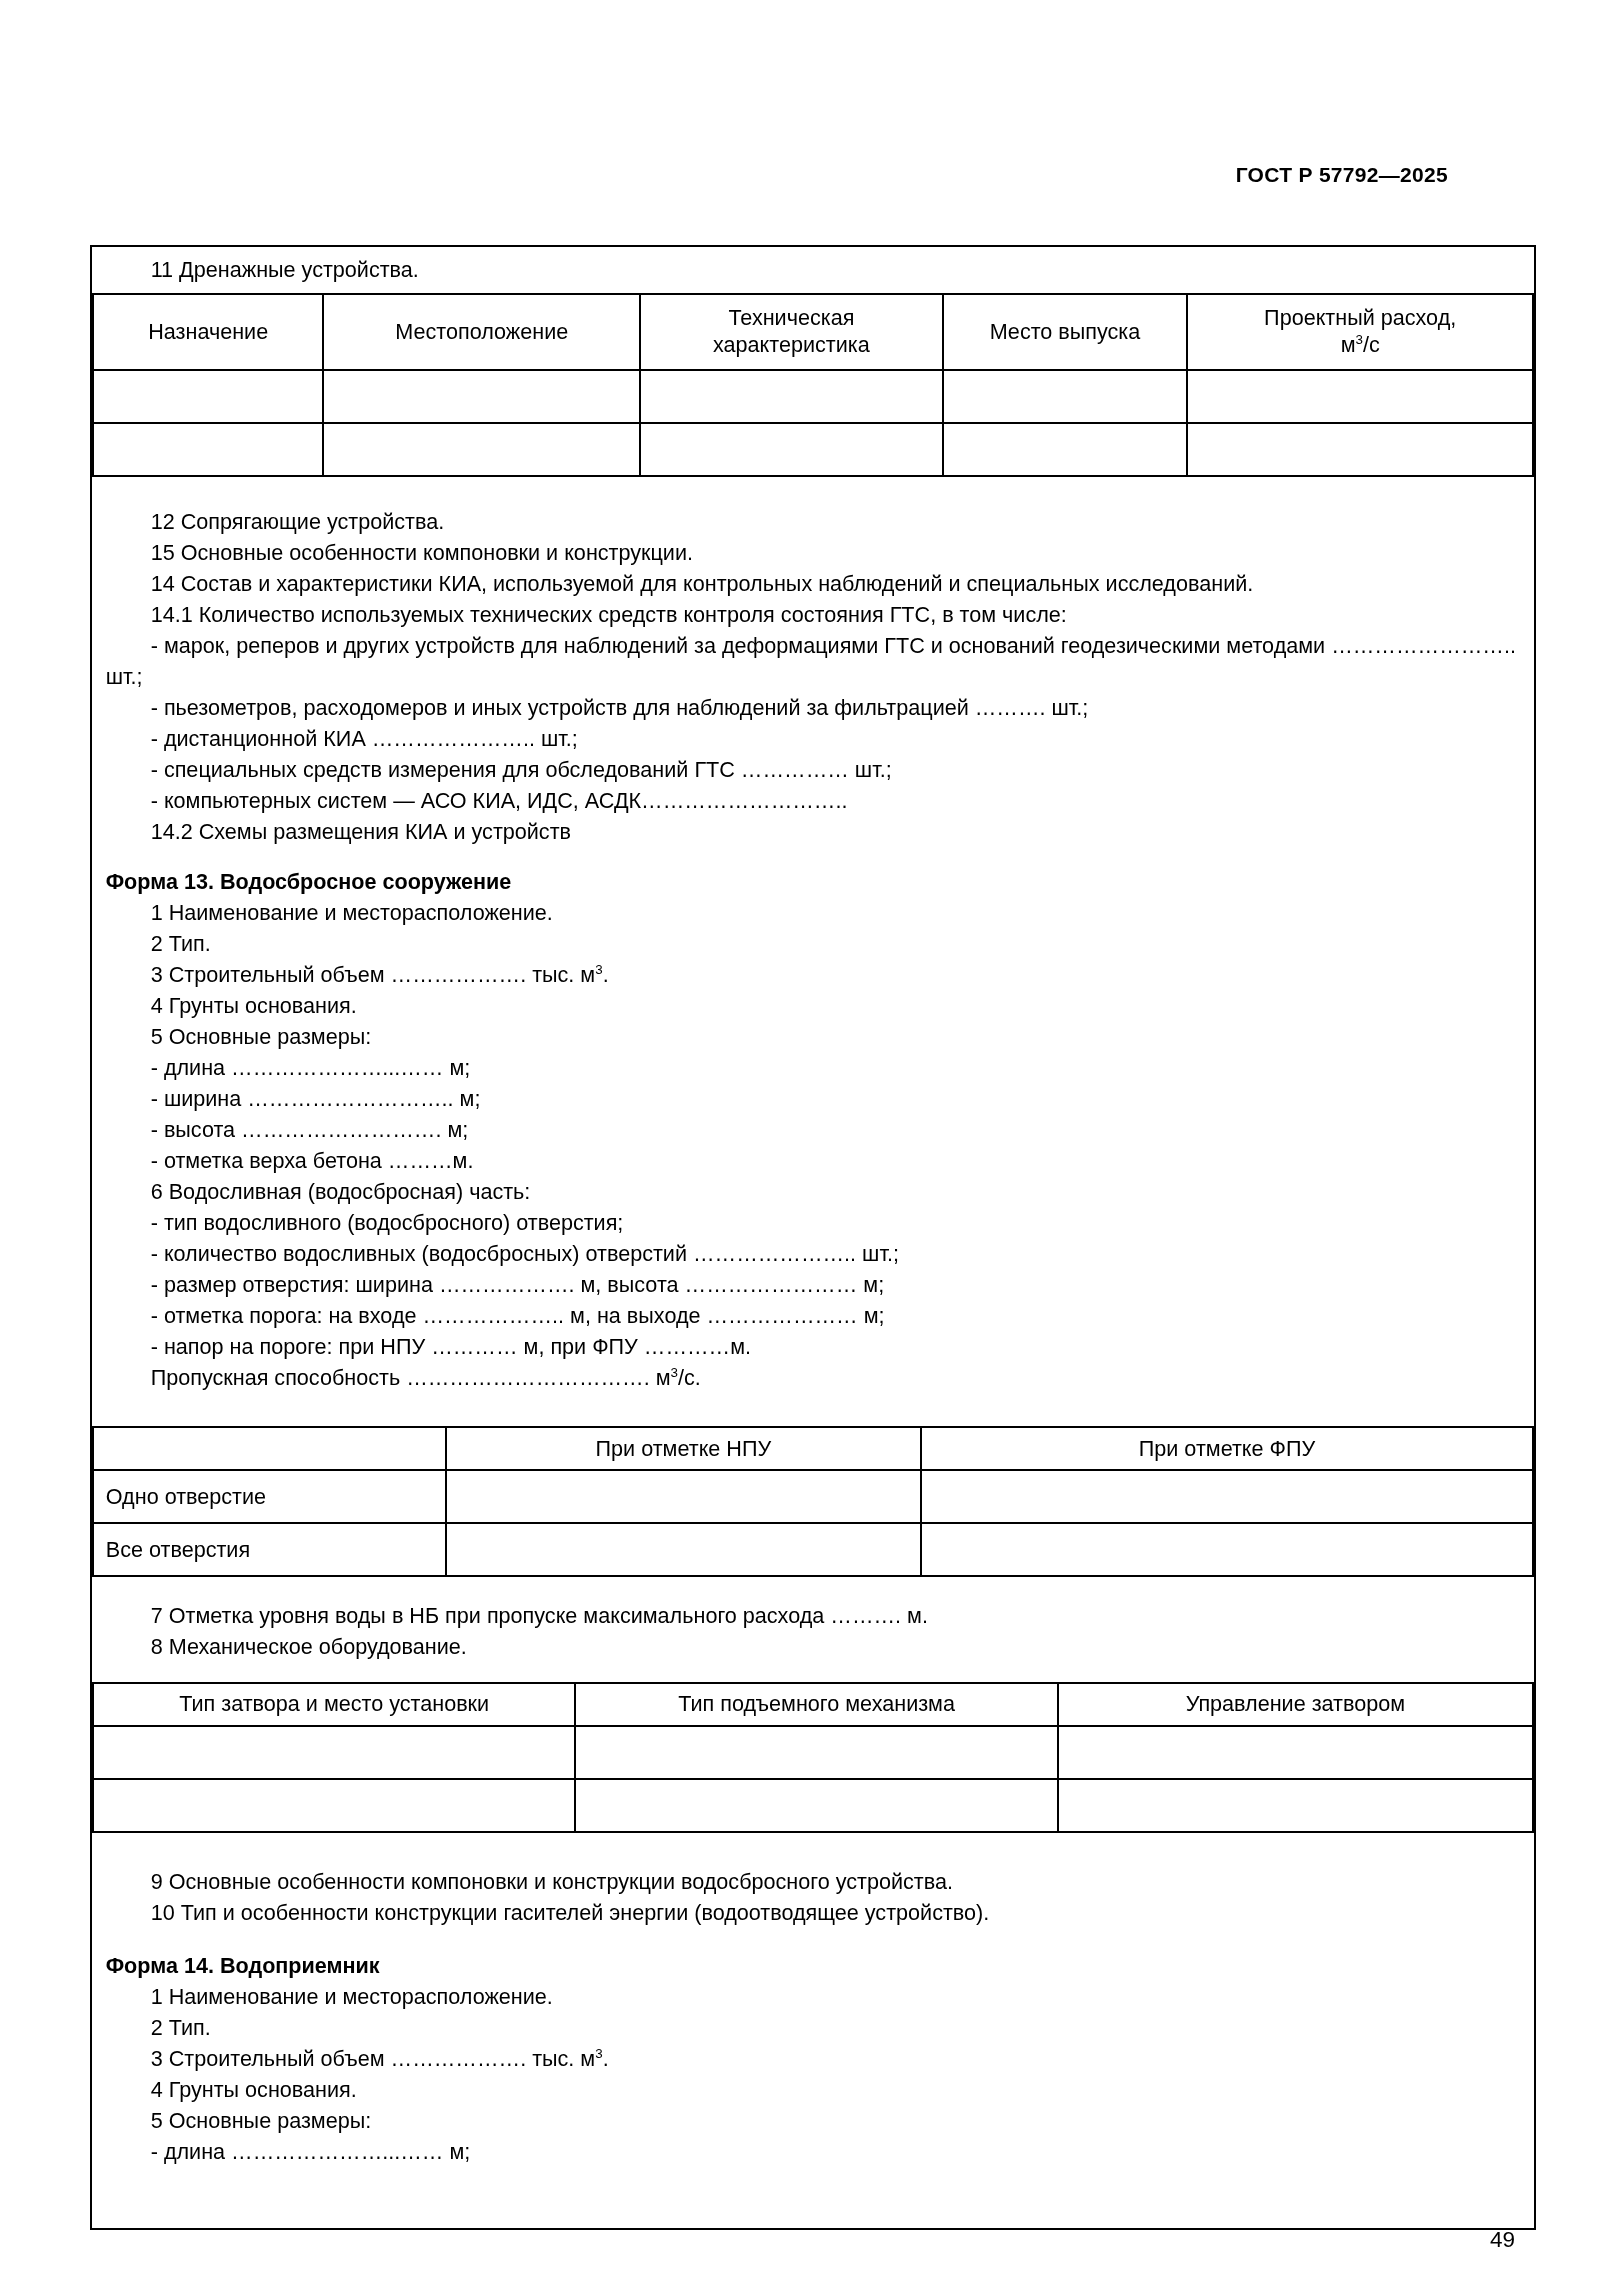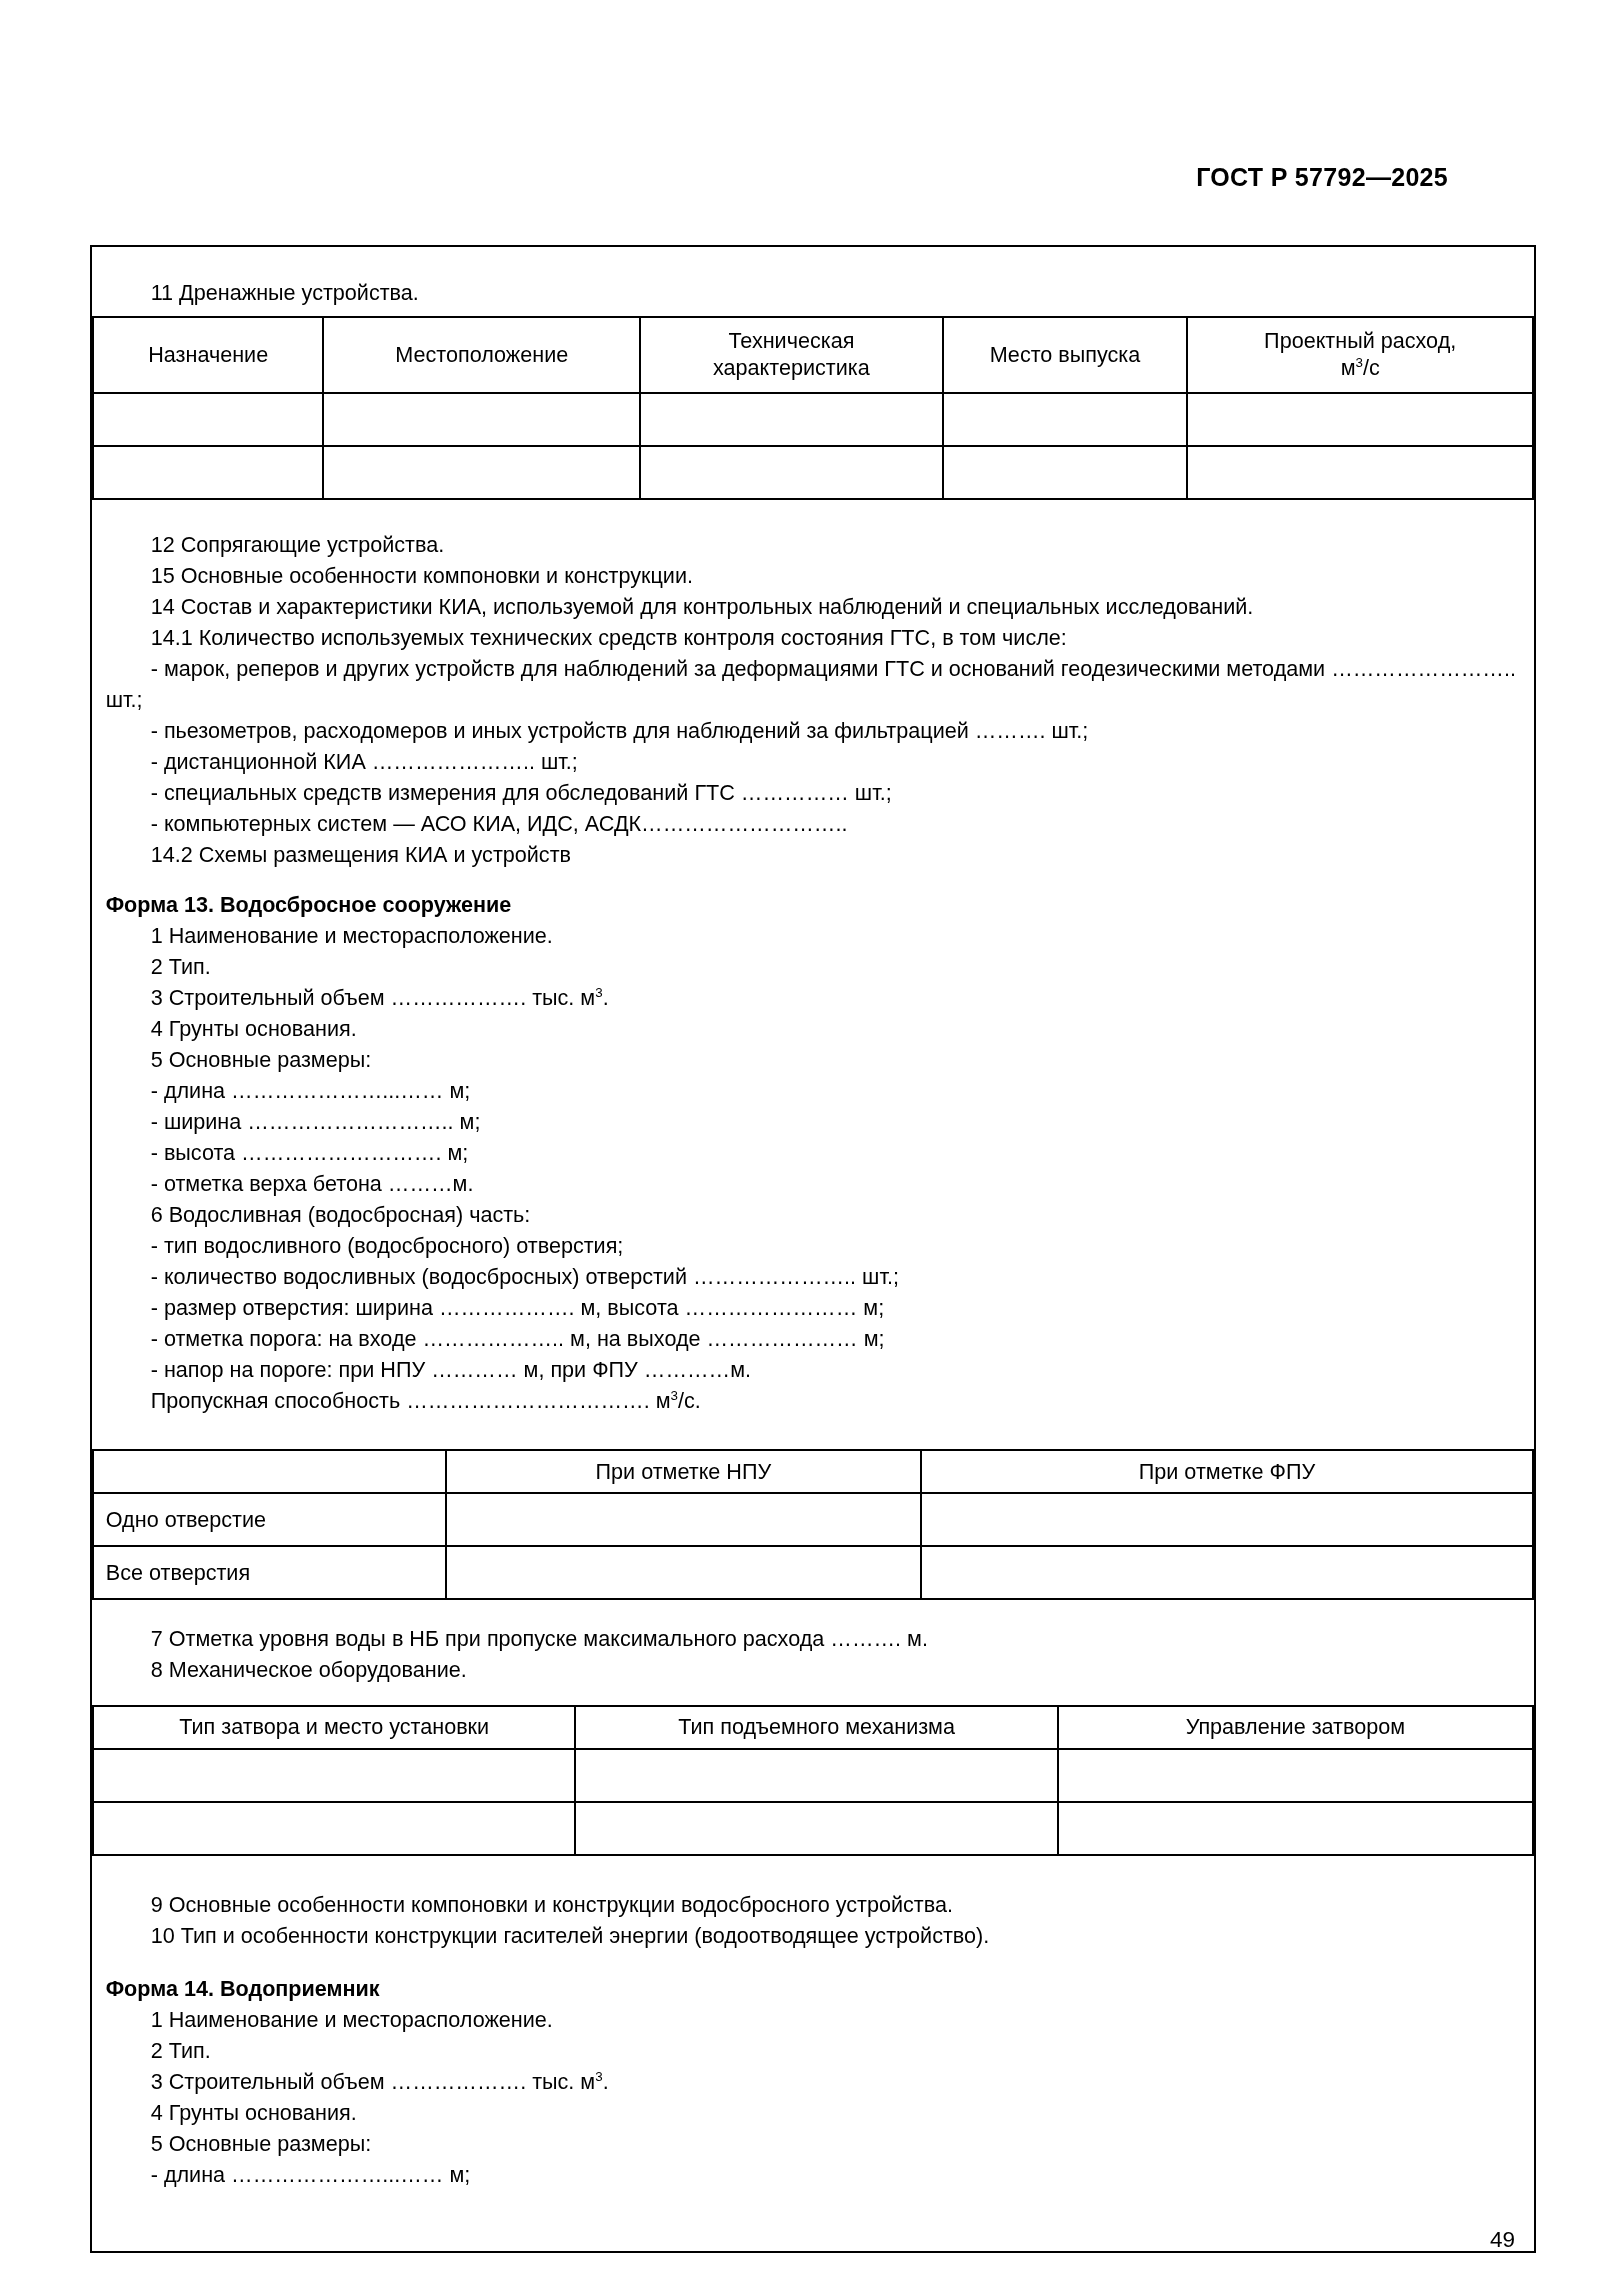--- a/index.html
+++ b/index.html
@@ -3,25 +3,25 @@
 <meta charset="utf-8">
 <style>
   html, body { margin:0; padding:0; }
   body {
     width:1621px; height:2293px; position:relative;
     background:#ffffff; color:#000;
     font-family:"Liberation Sans", sans-serif;
   }
   .doc-header {
     position:absolute; top:163px; right:173px;
-    font-size:25px; font-weight:bold; letter-spacing:0.3px;
+    font-size:21px; font-weight:bold; letter-spacing:0.3px;
   }
   .content-box {
     position:absolute; left:90px; top:245px; width:1442px; height:1974px;
-    border:2px solid #000; padding-top:30px; overflow:hidden;
+    border:2px solid #000; padding-top:7px; overflow:hidden;
   }
   .line {
     font-size:21.6px; line-height:31px; margin:0 13.7px;
   }
   .indent { text-indent:45px; }
   .bold { font-weight:bold; }
   sup { font-size:0.62em; line-height:0; }
   table.tbl {
     width:100%; border-collapse:collapse; table-layout:fixed;
   }

